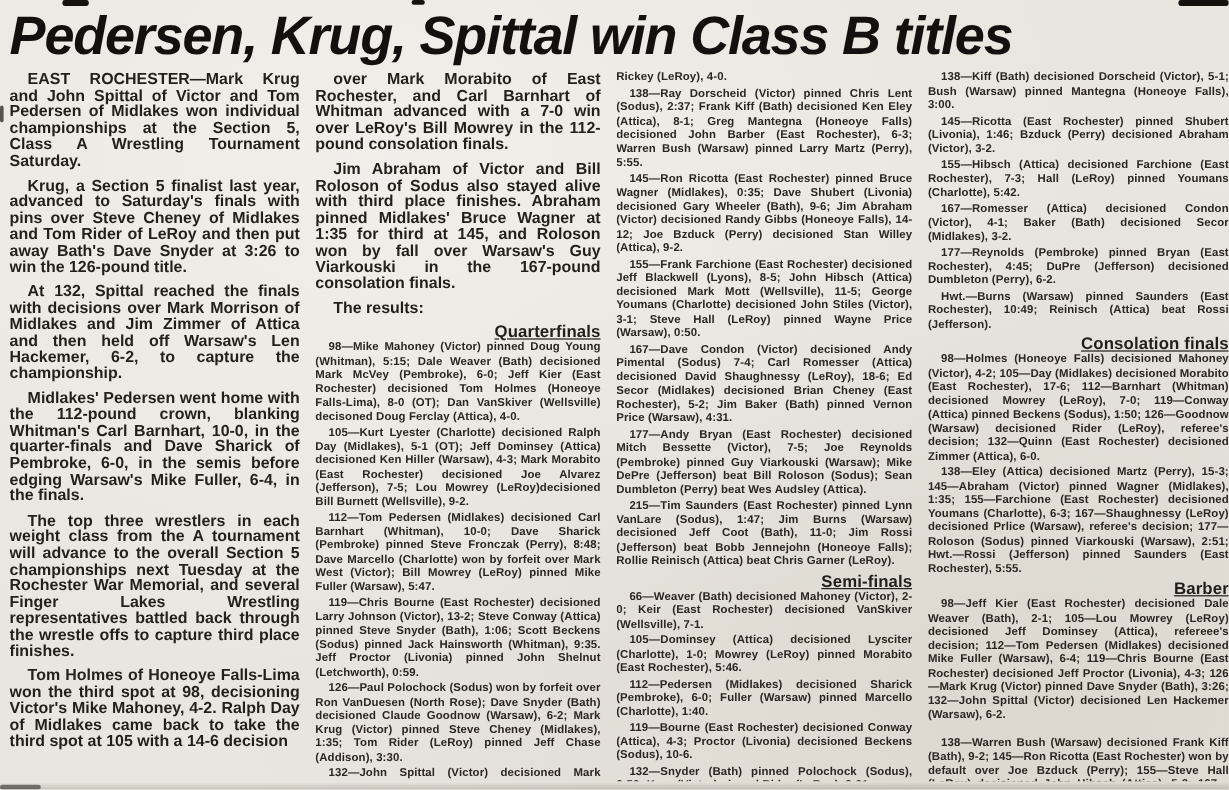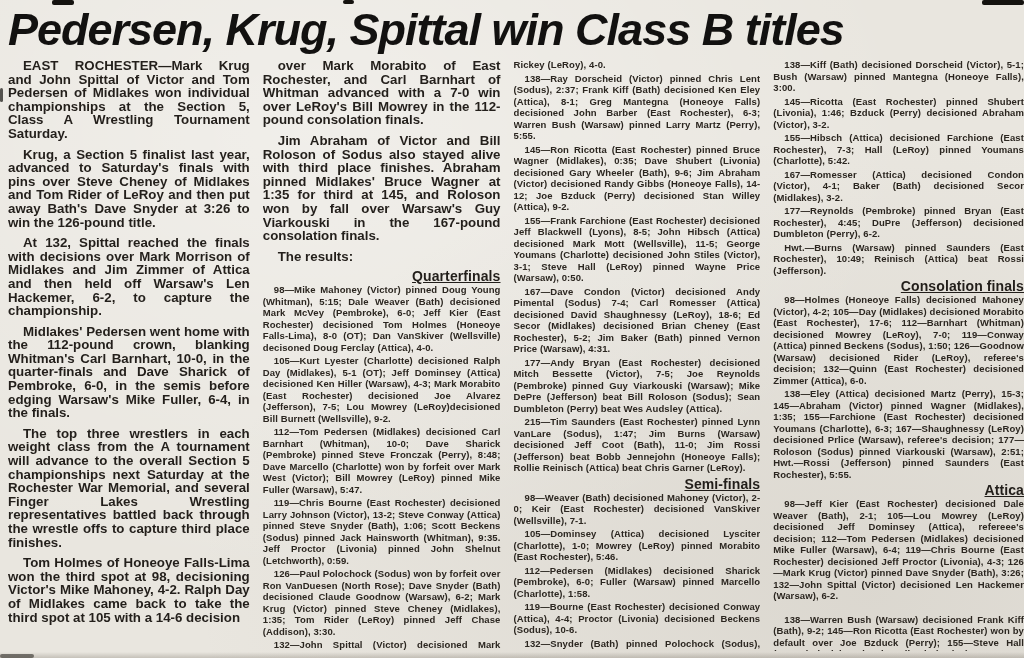--- a/index.html
+++ b/index.html
@@ -65,21 +65,21 @@
 
   <h1 class="headline">Pedersen, Krug, Spittal win Class B titles</h1>
 
   <div class="columns">
 
     <div class="col col1 body-text">
       <p>EAST ROCHESTER—Mark Krug and John Spittal of Victor and Tom Pedersen of Midlakes won individual championships at the Section 5, Class A Wrestling Tournament Saturday.</p>
       <p>Krug, a Section 5 finalist last year, advanced to Saturday's finals with pins over Steve Cheney of Midlakes and Tom Rider of LeRoy and then put away Bath's Dave Snyder at 3:26 to win the 126-pound title.</p>
       <p>At 132, Spittal reached the finals with decisions over Mark Morrison of Midlakes and Jim Zimmer of Attica and then held off Warsaw's Len Hackemer, 6-2, to capture the championship.</p>
       <p>Midlakes' Pedersen went home with the 112-pound crown, blanking Whitman's Carl Barnhart, 10-0, in the quarter-finals and Dave Sharick of Pembroke, 6-0, in the semis before edging Warsaw's Mike Fuller, 6-4, in the finals.</p>
-      <p>The top three wrestlers in each weight class from the A tournament will advance to the overall Section 5 championships next Saturday at the Rochester War Memorial, and several Finger Lakes Wrestling representatives battled back through the wrestle offs to capture third place finishes.</p>
+      <p>The top three wrestlers in each weight class from the A tournament will advance to the overall Section 5 championships next Tuesday at the Rochester War Memorial, and several Finger Lakes Wrestling representatives battled back through the wrestle offs to capture third place finishes.</p>
       <p>Tom Holmes of Honeoye Falls-Lima won the third spot at 98, decisioning Victor's Mike Mahoney, 4-2. Ralph Day of Midlakes came back to take the third spot at 105 with a 14-6 decision</p>
     </div>
 
     <div class="col col2">
       <div class="body-text">
         <p>over Mark Morabito of East Rochester, and Carl Barnhart of Whitman advanced with a 7-0 win over LeRoy's Bill Mowrey in the 112-pound consolation finals.</p>
         <p>Jim Abraham of Victor and Bill Roloson of Sodus also stayed alive with third place finishes. Abraham pinned Midlakes' Bruce Wagner at 1:35 for third at 145, and Roloson won by fall over Warsaw's Guy Viarkouski in the 167-pound consolation finals.</p>
         <p class="results-label">The results:</p>
       </div>
       <div class="agate">
@@ -95,37 +95,37 @@
 
     <div class="col col3 agate">
       <p style="text-indent:0">Rickey (LeRoy), 4-0.</p>
       <p>138—Ray Dorscheid (Victor) pinned Chris Lent (Sodus), 2:37; Frank Kiff (Bath) decisioned Ken Eley (Attica), 8-1; Greg Mantegna (Honeoye Falls) decisioned John Barber (East Rochester), 6-3; Warren Bush (Warsaw) pinned Larry Martz (Perry), 5:55.</p>
       <p>145—Ron Ricotta (East Rochester) pinned Bruce Wagner (Midlakes), 0:35; Dave Shubert (Livonia) decisioned Gary Wheeler (Bath), 9-6; Jim Abraham (Victor) decisioned Randy Gibbs (Honeoye Falls), 14-12; Joe Bzduck (Perry) decisioned Stan Willey (Attica), 9-2.</p>
       <p>155—Frank Farchione (East Rochester) decisioned Jeff Blackwell (Lyons), 8-5; John Hibsch (Attica) decisioned Mark Mott (Wellsville), 11-5; George Youmans (Charlotte) decisioned John Stiles (Victor), 3-1; Steve Hall (LeRoy) pinned Wayne Price (Warsaw), 0:50.</p>
       <p>167—Dave Condon (Victor) decisioned Andy Pimental (Sodus) 7-4; Carl Romesser (Attica) decisioned David Shaughnessy (LeRoy), 18-6; Ed Secor (Midlakes) decisioned Brian Cheney (East Rochester), 5-2; Jim Baker (Bath) pinned Vernon Price (Warsaw), 4:31.</p>
       <p>177—Andy Bryan (East Rochester) decisioned Mitch Bessette (Victor), 7-5; Joe Reynolds (Pembroke) pinned Guy Viarkouski (Warsaw); Mike DePre (Jefferson) beat Bill Roloson (Sodus); Sean Dumbleton (Perry) beat Wes Audsley (Attica).</p>
       <p>215—Tim Saunders (East Rochester) pinned Lynn VanLare (Sodus), 1:47; Jim Burns (Warsaw) decisioned Jeff Coot (Bath), 11-0; Jim Rossi (Jefferson) beat Bobb Jennejohn (Honeoye Falls); Rollie Reinisch (Attica) beat Chris Garner (LeRoy).</p>
       <p class="sec-header">Semi-finals</p>
-      <p>98—Weaver (Bath) decisioned Mahoney (Victor), 2-0; Keir (East Rochester) decisioned VanSkiver (Wellsville), 7-1.</p>
+      <p>66—Weaver (Bath) decisioned Mahoney (Victor), 2-0; Keir (East Rochester) decisioned VanSkiver (Wellsville), 7-1.</p>
       <p>105—Dominsey (Attica) decisioned Lysciter (Charlotte), 1-0; Mowrey (LeRoy) pinned Morabito (East Rochester), 5:46.</p>
-      <p>112—Pedersen (Midlakes) decisioned Sharick (Pembroke), 6-0; Fuller (Warsaw) pinned Marcello (Charlotte), 1:58.</p>
-      <p>119—Bourne (East Rochester) decisioned Conway (Attica), 4-4; Proctor (Livonia) decisioned Beckens (Sodus), 10-6.</p>
+      <p>112—Pedersen (Midlakes) decisioned Sharick (Pembroke), 6-0; Fuller (Warsaw) pinned Marcello (Charlotte), 1:40.</p>
+      <p>119—Bourne (East Rochester) decisioned Conway (Attica), 4-3; Proctor (Livonia) decisioned Beckens (Sodus), 10-6.</p>
       <p>132—Snyder (Bath) pinned Polochock (Sodus), 3:52; Krug (Victor) pinned Rider (LeRoy), 3:01.</p>
 
     </div>
 
     <div class="col col4 agate">
       <p>138—Kiff (Bath) decisioned Dorscheid (Victor), 5-1; Bush (Warsaw) pinned Mantegna (Honeoye Falls), 3:00.</p>
       <p>145—Ricotta (East Rochester) pinned Shubert (Livonia), 1:46; Bzduck (Perry) decisioned Abraham (Victor), 3-2.</p>
       <p>155—Hibsch (Attica) decisioned Farchione (East Rochester), 7-3; Hall (LeRoy) pinned Youmans (Charlotte), 5:42.</p>
       <p>167—Romesser (Attica) decisioned Condon (Victor), 4-1; Baker (Bath) decisioned Secor (Midlakes), 3-2.</p>
       <p>177—Reynolds (Pembroke) pinned Bryan (East Rochester), 4:45; DuPre (Jefferson) decisioned Dumbleton (Perry), 6-2.</p>
       <p>Hwt.—Burns (Warsaw) pinned Saunders (East Rochester), 10:49; Reinisch (Attica) beat Rossi (Jefferson).</p>
       <p class="sec-header">Consolation finals</p>
       <p>98—Holmes (Honeoye Falls) decisioned Mahoney (Victor), 4-2; 105—Day (Midlakes) decisioned Morabito (East Rochester), 17-6; 112—Barnhart (Whitman) decisioned Mowrey (LeRoy), 7-0; 119—Conway (Attica) pinned Beckens (Sodus), 1:50; 126—Goodnow (Warsaw) decisioned Rider (LeRoy), referee's decision; 132—Quinn (East Rochester) decisioned Zimmer (Attica), 6-0.</p>
       <p>138—Eley (Attica) decisioned Martz (Perry), 15-3; 145—Abraham (Victor) pinned Wagner (Midlakes), 1:35; 155—Farchione (East Rochester) decisioned Youmans (Charlotte), 6-3; 167—Shaughnessy (LeRoy) decisioned Prlice (Warsaw), referee's decision; 177—Roloson (Sodus) pinned Viarkouski (Warsaw), 2:51; Hwt.—Rossi (Jefferson) pinned Saunders (East Rochester), 5:55.</p>
-      <p class="sec-header">Attica</p>
+      <p class="sec-header">Barber</p>
       <p>98—Jeff Kier (East Rochester) decisioned Dale Weaver (Bath), 2-1; 105—Lou Mowrey (LeRoy) decisioned Jeff Dominsey (Attica), refereee's decision; 112—Tom Pedersen (Midlakes) decisioned Mike Fuller (Warsaw), 6-4; 119—Chris Bourne (East Rochester) decisioned Jeff Proctor (Livonia), 4-3; 126—Mark Krug (Victor) pinned Dave Snyder (Bath), 3:26; 132—John Spittal (Victor) decisioned Len Hackemer (Warsaw), 6-2.</p>
       <p class="gap-before">138—Warren Bush (Warsaw) decisioned Frank Kiff (Bath), 9-2; 145—Ron Ricotta (East Rochester) won by default over Joe Bzduck (Perry); 155—Steve Hall (LeRoy) decisioned John Hibsch (Attica), 5-3; 167—Jim Baker (Bath) decisioned Carl Romesser (Attica), 11-3; 177—Mike DuPre (Jefferson) decisioned Joee Reynolds (Pembroke), 7-4; Hwt.—Jim Burns (Warsaw) decisioned Rollie Reinisch (Attica), 11-10.</p>
     </div>
 
   </div>
 </div>
 
 </body></html>

